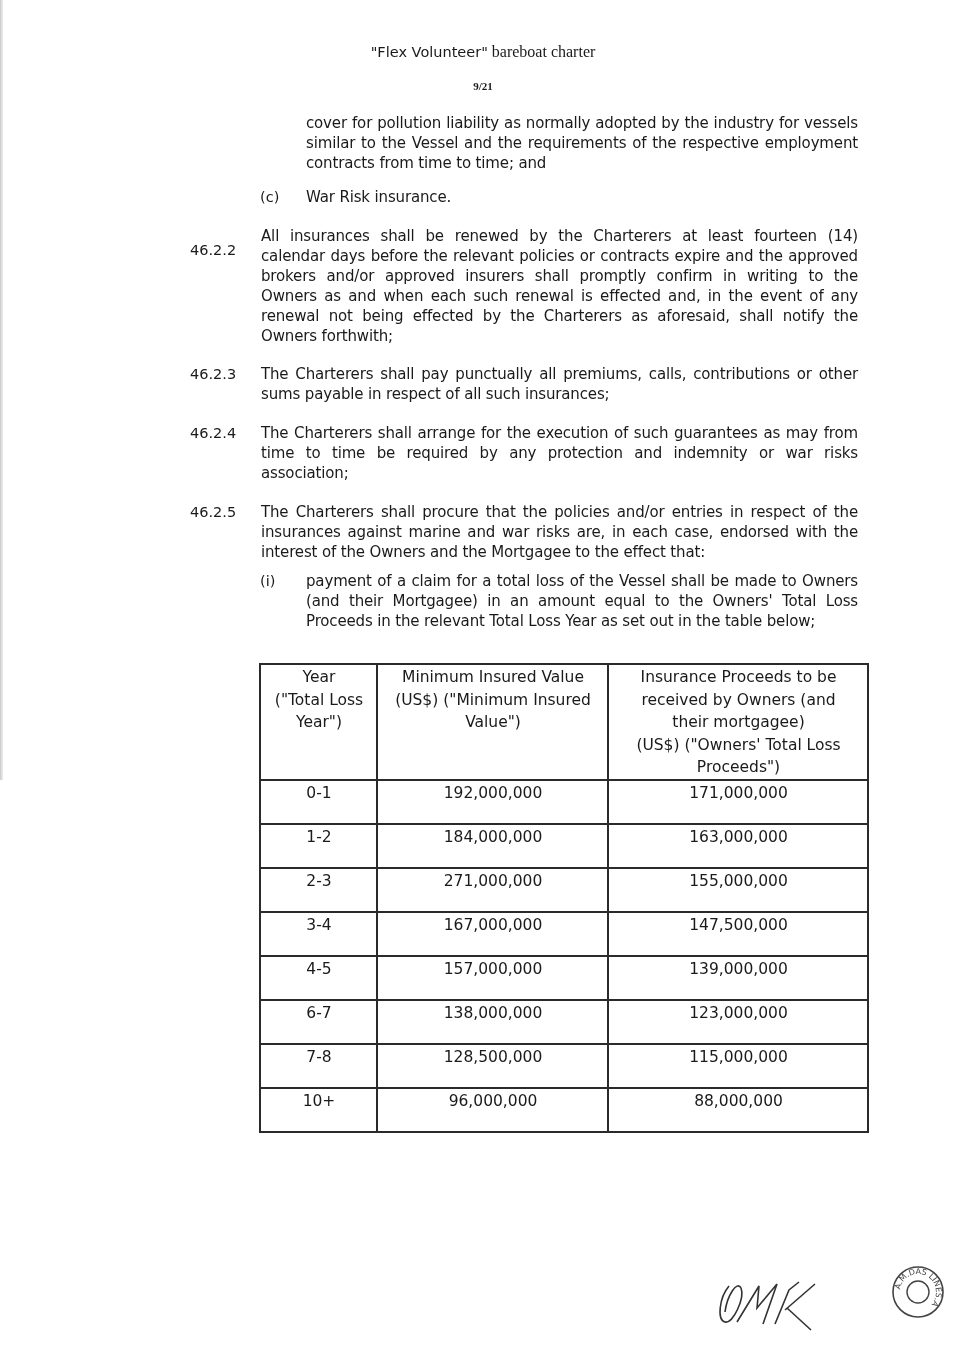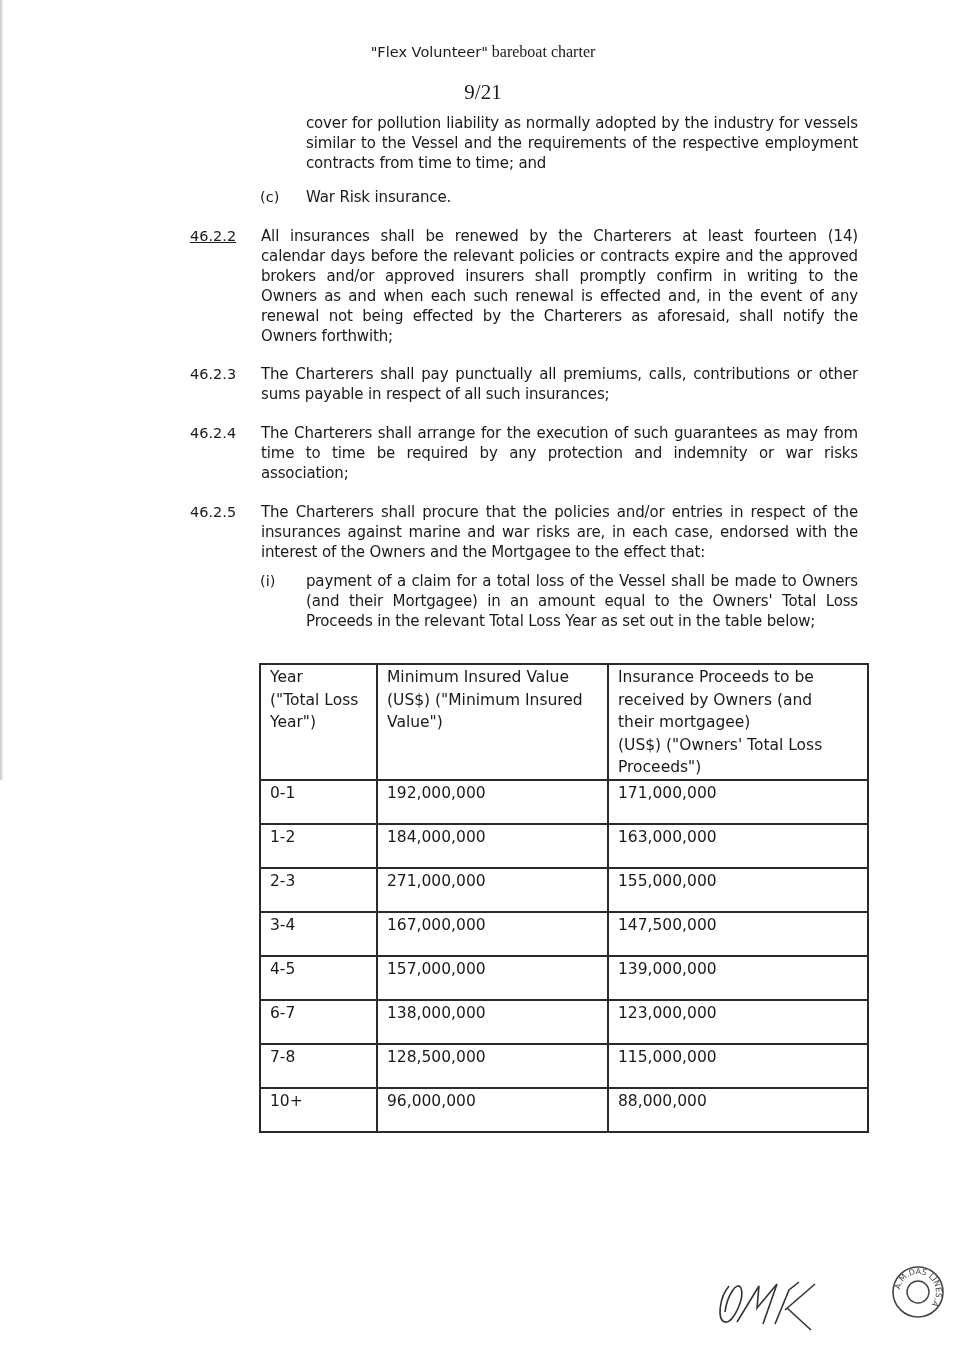--- a/index.html
+++ b/index.html
@@ -3,27 +3,27 @@
 <meta charset="utf-8">
 <style>
   html, body { margin: 0; padding: 0; background: #ffffff; }
   body { width: 966px; height: 1365px; position: relative; overflow: hidden; color: #1a1a1a; }
   .left-edge { position: absolute; left: 0; top: 0; width: 3px; height: 780px;
     background: linear-gradient(to right, #c9c9c9, #efefef); }
   .header-title { position: absolute; left: 0; width: 966px; top: 43px; text-align: center;
     font-family: "Liberation Serif", serif; font-size: 16px; }
   .header-title .quoted { font-family: "DejaVu Sans", sans-serif; font-size: 14.5px; }
   .page-num { position: absolute; left: 0; width: 966px; top: 80px; text-align: center;
-    font-family: "Liberation Serif", serif; font-size: 21px; }
+    font-family: "Liberation Serif", serif; font-size: 11px; font-weight: bold; }
   .body-text { font-family: "DejaVu Sans", sans-serif; font-size: 15px; line-height: 20px; letter-spacing: -0.15px; }
   .block { position: absolute; text-align: justify; }
   .num { position: absolute; font-family: "DejaVu Sans", sans-serif; font-size: 14.5px; line-height: 20px; }
   .lastline-left { text-align-last: left; }
   table.ins { position: absolute; left: 259px; top: 663px; width: 610px; border-collapse: collapse;
-    font-family: "DejaVu Sans", sans-serif; font-size: 15.5px; line-height: 22.5px; }
+    font-family: "DejaVu Sans", sans-serif; font-size: 15.5px; line-height: 22.5px; text-align: center; }
   table.ins td { border: 2px solid #2a2a2a; vertical-align: top; padding: 1px 8px 0 9px; }
   table.ins td.c1 { width: 98px; }
   table.ins td.c2 { width: 212px; }
   table.ins tr.hdr td { height: 112px; }
   table.ins tr.row td { height: 41px; }
   .signature { position: absolute; left: 715px; top: 1278px; }
   .stamp { position: absolute; left: 891px; top: 1265px; }
 </style>
 </head>
 <body>
@@ -31,21 +31,21 @@
 <div class="left-edge"></div>
 
 <div class="header-title"><span class="quoted">"Flex Volunteer"</span><span> bareboat charter</span></div>
 <div class="page-num">9/21</div>
 
 <div class="block body-text lastline-left" style="left:306px; top:113px; width:552px;">cover for pollution liability as normally adopted by the industry for vessels similar to the Vessel and the requirements of the respective employment contracts from time to time; and</div>
 
 <div class="num" style="left:260px; top:187px;">(c)</div>
 <div class="block body-text" style="left:306px; top:187px; width:552px;">War Risk insurance.</div>
 
-<div class="num" style="left:190px; top:226px;text-decoration:underline;">46.2.2</div>
+<div class="num" style="left:190px; top:240px;">46.2.2</div>
 <div class="block body-text lastline-left" style="left:261px; top:226px; width:597px;">All insurances shall be renewed by the Charterers at least fourteen (14) calendar days before the relevant policies or contracts expire and the approved brokers and/or approved insurers shall promptly confirm in writing to the Owners as and when each such renewal is effected and, in the event of any renewal not being effected by the Charterers as aforesaid, shall notify the Owners forthwith;</div>
 
 <div class="num" style="left:190px; top:364px;">46.2.3</div>
 <div class="block body-text lastline-left" style="left:261px; top:364px; width:597px;">The Charterers shall pay punctually all premiums, calls, contributions or other sums payable in respect of all such insurances;</div>
 
 <div class="num" style="left:190px; top:423px;">46.2.4</div>
 <div class="block body-text lastline-left" style="left:261px; top:423px; width:597px;">The Charterers shall arrange for the execution of such guarantees as may from time to time be required by any protection and indemnity or war risks association;</div>
 
 <div class="num" style="left:190px; top:502px;">46.2.5</div>
 <div class="block body-text lastline-left" style="left:261px; top:502px; width:597px;">The Charterers shall procure that the policies and/or entries in respect of the insurances against marine and war risks are, in each case, endorsed with the interest of the Owners and the Mortgagee to the effect that:</div>

